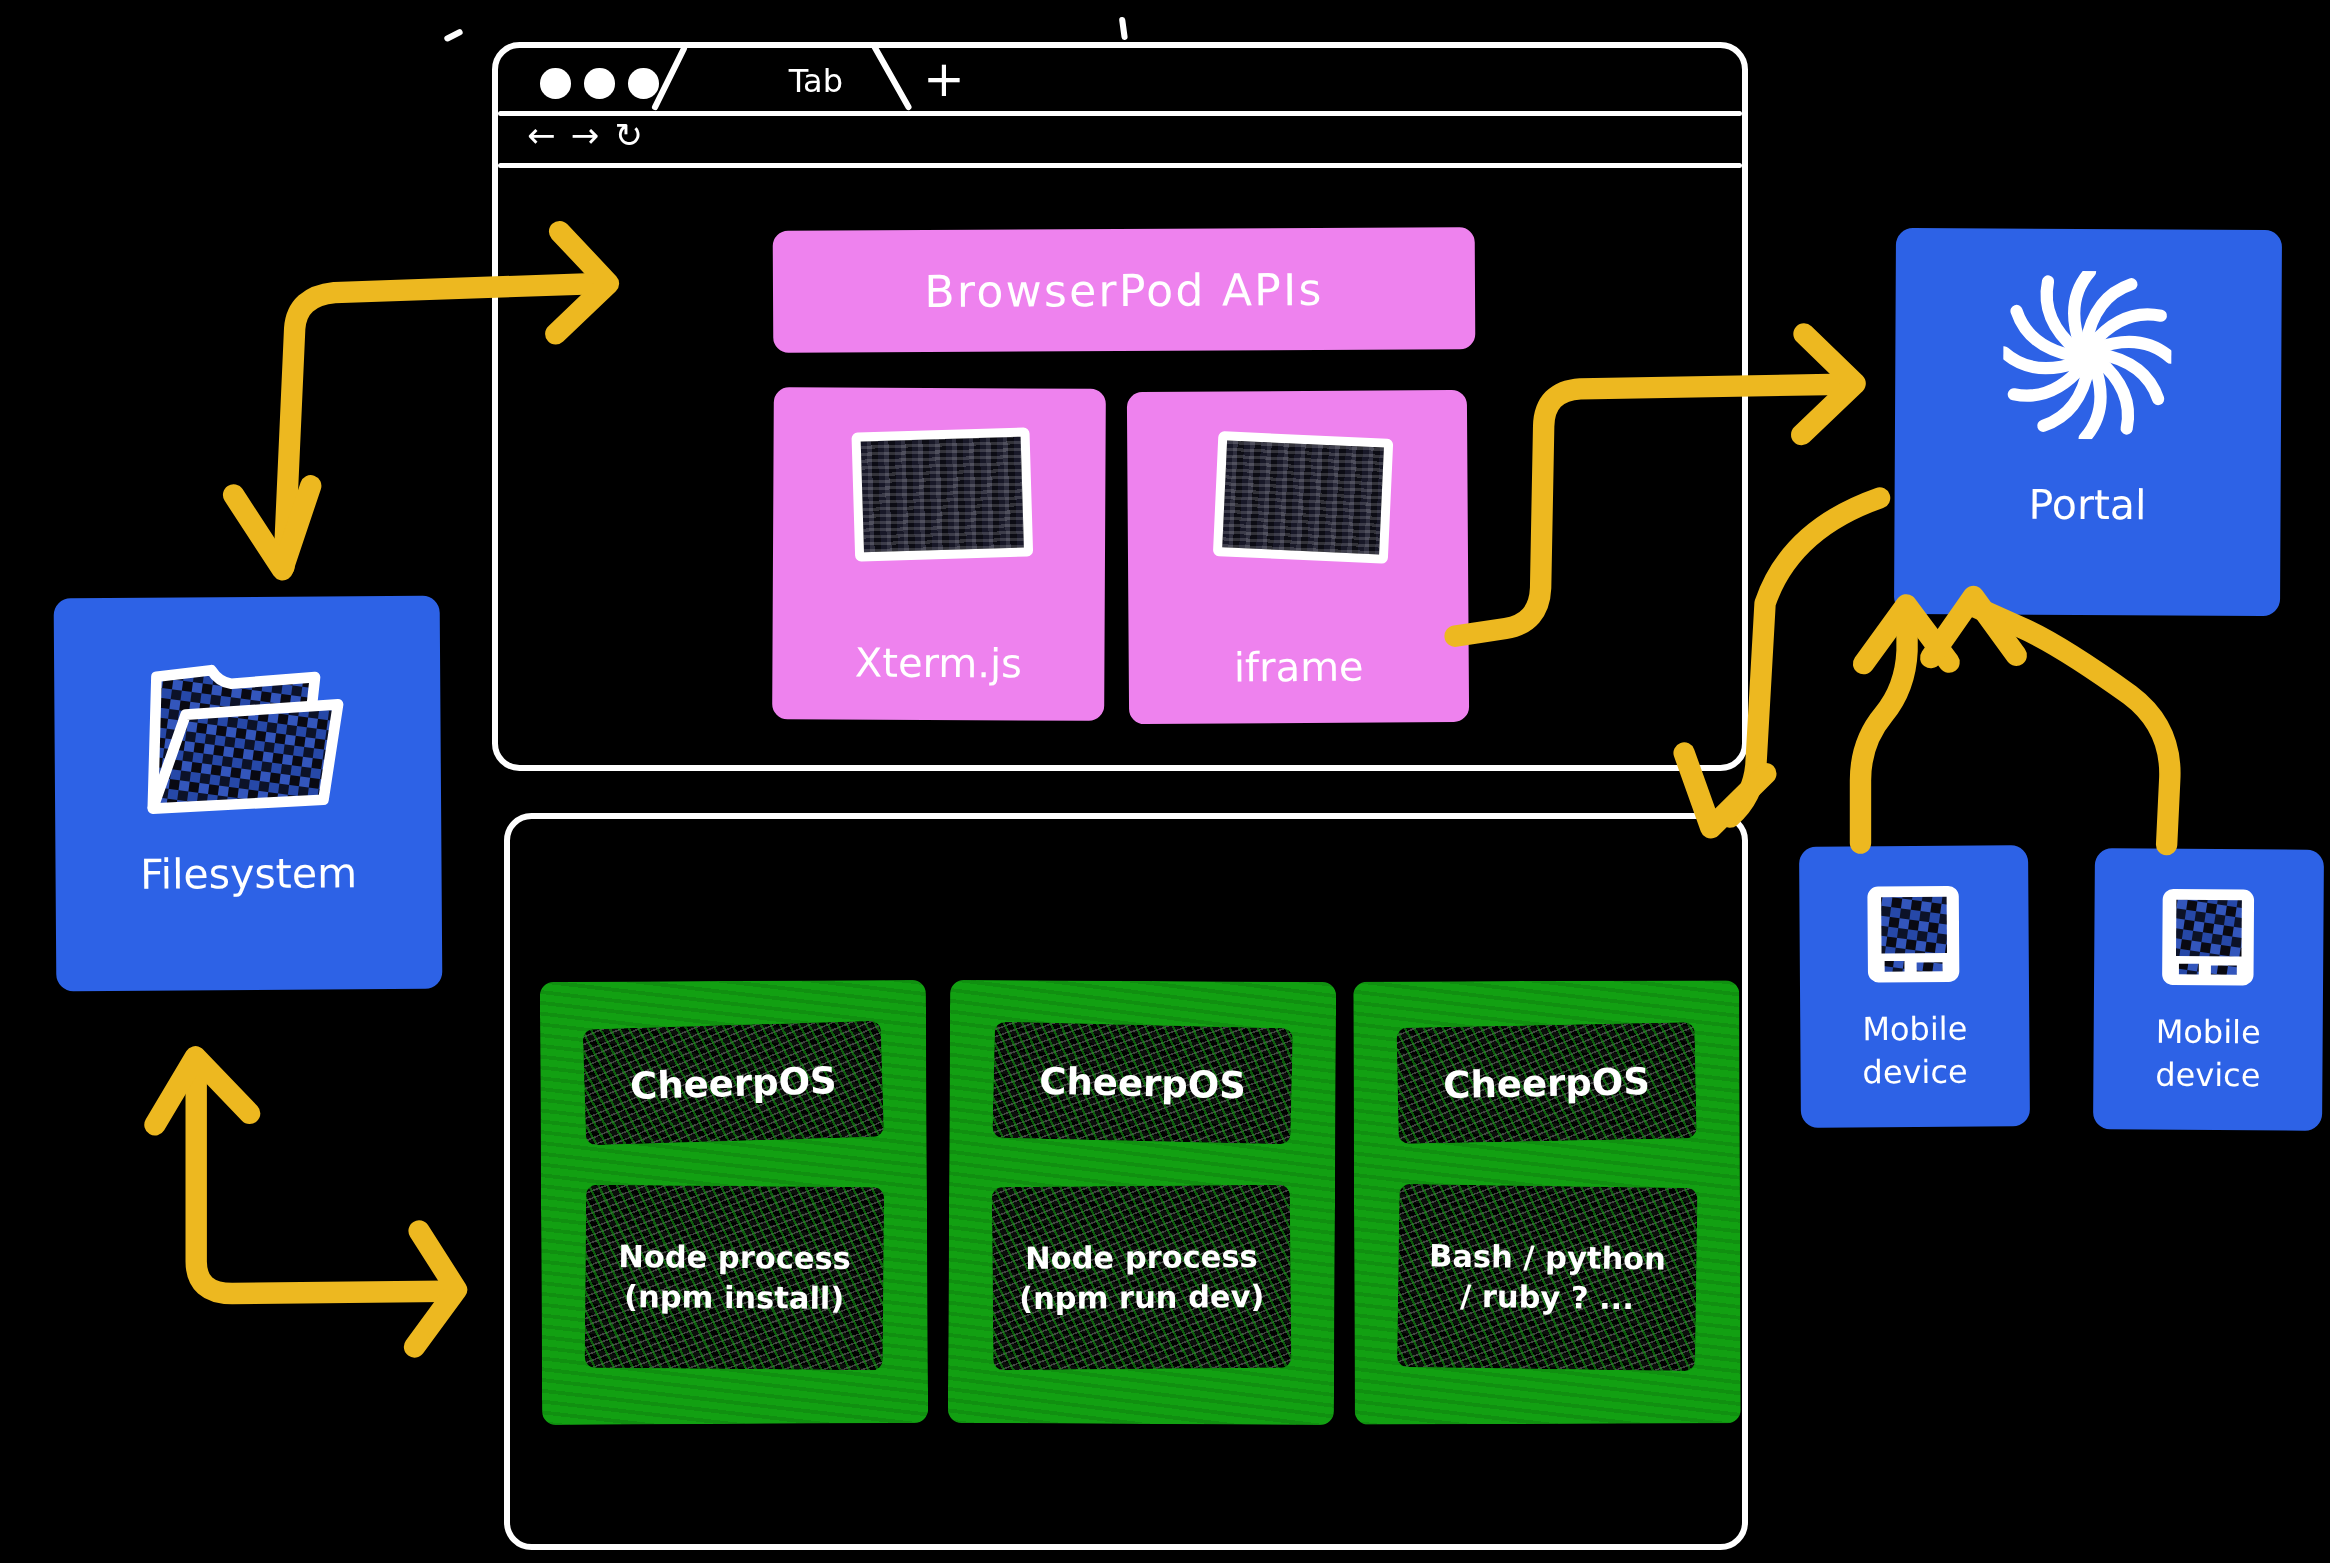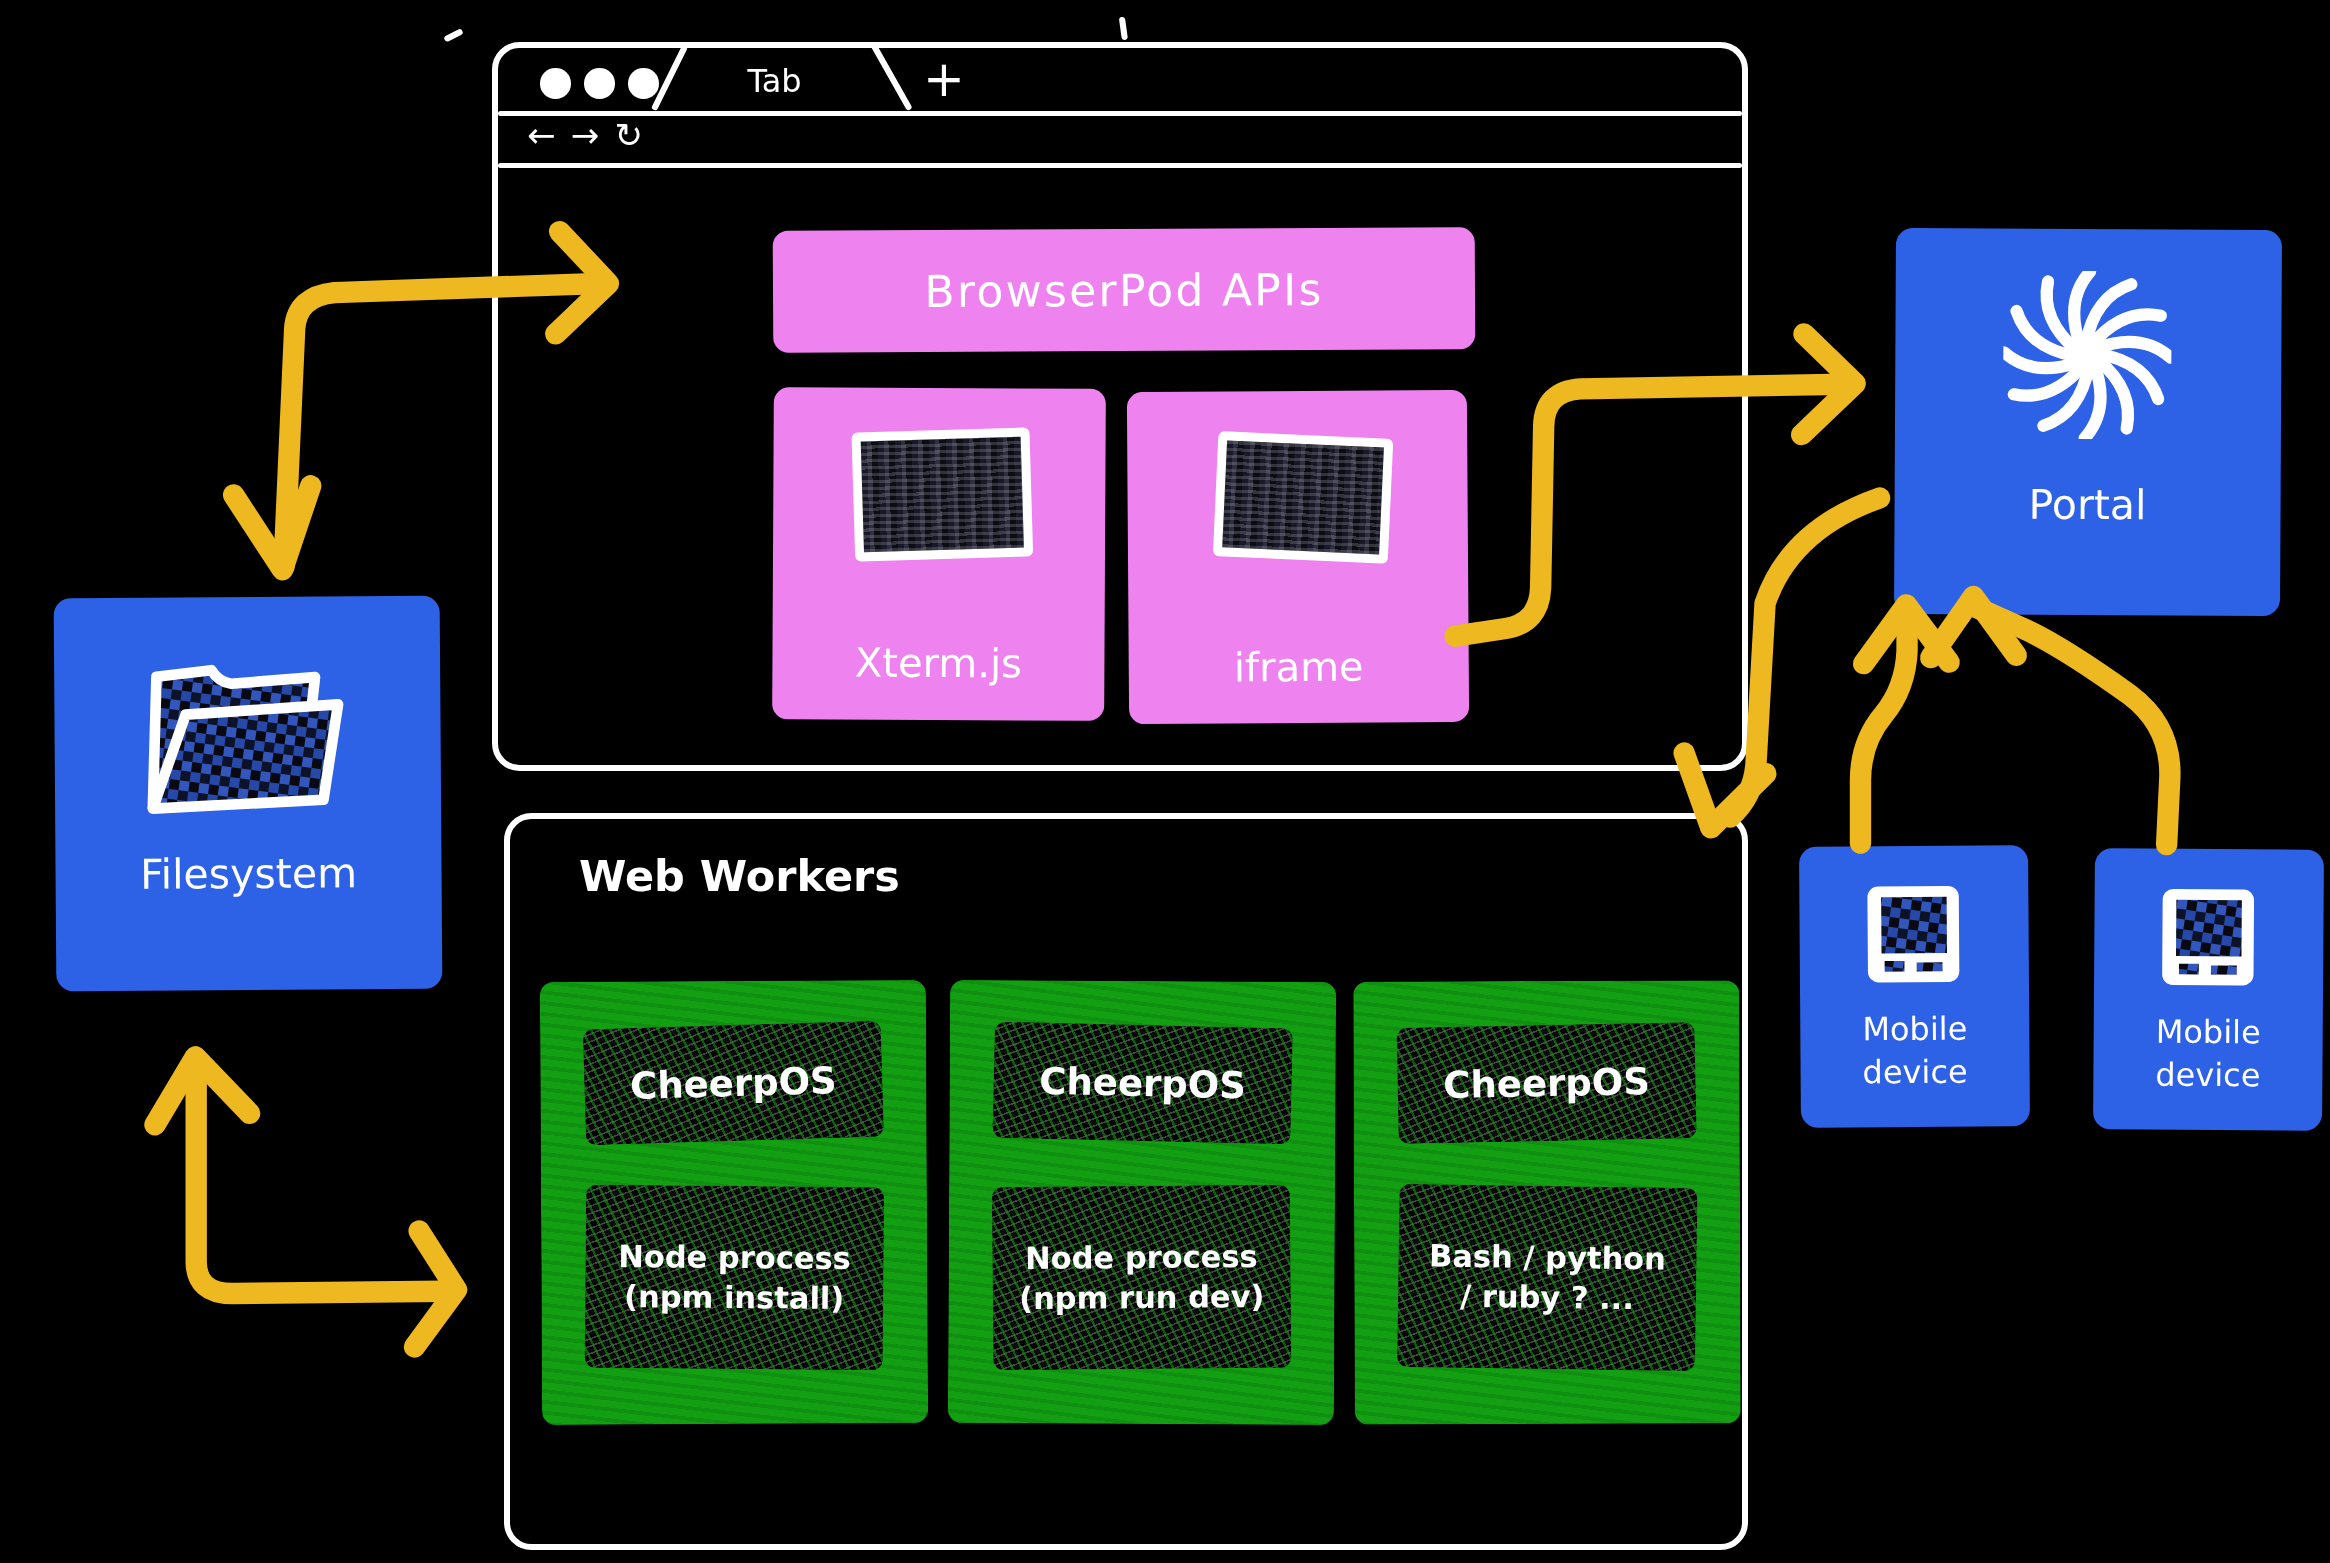--- a/index.html
+++ b/index.html
@@ -42,21 +42,21 @@
 <body>
 
 <div class="abs window" style="left:492px;top:42px;width:1244px;height:717px;">
   <div class="abs hline" style="left:0;top:63px;width:100%;"></div>
   <div class="abs hline" style="left:0;top:115px;width:100%;"></div>
   <div class="abs" style="left:42px;top:20px;display:flex;gap:13.7px;">
     <span class="dot"></span>
     <span class="dot"></span>
     <span class="dot"></span>
   </div>
-  <div class="abs tabtext" style="left:208px;top:13.7px;width:137px;text-align:center;">Tab</div>
+  <div class="abs tabtext" style="left:208px;top:13.7px;width:137px;text-align:right;">Tab</div>
   <div class="abs plus" style="left:425px;top:1.5px;">+</div>
   <div class="abs navicons" style="left:29px;top:67px;">
     <span>←</span>
     <span>→</span>
     <span>↻</span>
   </div>
 </div>
 
 <div class="abs pink" style="left:773px;top:229px;width:702px;height:122px;transform:rotate(-0.3deg);">
   <div class="banner-label">BrowserPod APIs</div>
@@ -66,21 +66,20 @@
   <div class="thumb" style="left:80px;top:42px;width:160px;height:111px;transform:rotate(-2deg);"></div>
   <div class="complabel" style="top:252px;">Xterm.js</div>
 </div>
 
 <div class="abs pink" style="left:1128px;top:391px;width:340px;height:332px;transform:rotate(-0.4deg);">
   <div class="thumb" style="left:88px;top:44px;width:157px;height:107px;transform:rotate(3deg);"></div>
   <div class="complabel" style="top:253px;">iframe</div>
 </div>
 
 <div class="abs window" style="left:504px;top:813px;width:1232px;height:725px;">
-  <div class="wwtitle" style="left:69px;top:32px;">Web Workers</div>
 
   <div class="abs green" style="left:30.5px;top:162px;width:386px;height:443px;transform:rotate(-0.3deg);">
     <div class="chip" style="top:44px;height:116px;transform:rotate(-1.4deg);">
       <div class="t1">CheerpOS</div>
     </div>
     <div class="chip" style="top:205px;height:183px;transform:rotate(0.8deg);">
       <div class="t2">Node process</div>
       <div class="t2">(npm install)</div>
     </div>
   </div>

